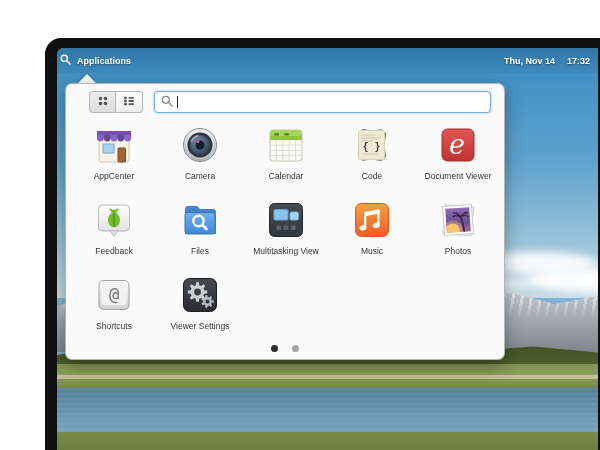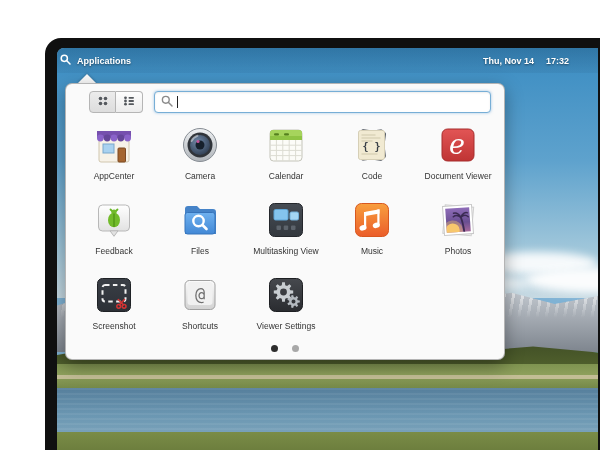--- a/index.html
+++ b/index.html
@@ -34,21 +34,21 @@
   .lake{top:340px;height:46px;background:linear-gradient(180deg,#567f9c,#6b97b2 60%,#7aa2ba)}
   .ripple{position:absolute;inset:0;background:repeating-linear-gradient(180deg,rgba(255,255,255,.06) 0 2px,transparent 2px 5px)}
   .fg{top:384px;height:100px;background:linear-gradient(180deg,#7a8c47 0%,#5d6e33 40%,#46542a 100%)}
 
   
   .panel{position:absolute;left:0;top:0;right:0;height:25px;display:flex;align-items:center;
          justify-content:space-between;color:#fff;
          background:linear-gradient(180deg,rgba(10,30,50,.20),rgba(10,30,50,.06))}
   .panel-left{display:flex;align-items:center;gap:6px;padding-left:3px;font-weight:bold;font-size:9px;
               text-shadow:0 1px 2px rgba(0,0,0,.45);cursor:default}
-  .panel-right{display:flex;align-items:center;gap:12px;padding-right:29px;font-weight:bold;font-size:9px;
+  .panel-right{display:flex;align-items:center;gap:12px;padding-right:8px;font-weight:bold;font-size:9px;
                text-shadow:0 1px 2px rgba(0,0,0,.45)}
 
   
   .pointer{position:absolute;left:20px;top:26px;width:0;height:0;
            border-left:10px solid transparent;border-right:10px solid transparent;
            border-bottom:10px solid #fafafa;filter:drop-shadow(0 -1px 1px rgba(0,0,0,.2))}
   .launcher{position:absolute;left:8px;top:35px;width:440px;height:277px;background:#fafafa;
             border:1px solid rgba(0,0,0,.28);border-radius:7px;box-sizing:border-box;
             box-shadow:0 6px 18px rgba(0,0,0,.35)}
   .toggle-group{position:absolute;left:23px;top:7px;display:flex}
@@ -336,40 +336,20 @@
                   </g>
                 </g>
               </svg>
             </div>
             <div class="lbl">Photos</div>
           </div>
           <div class="cell">
             <div class="ic">
               <svg viewBox="0 0 48 48" width="48" height="48">
 <defs>
-                  <linearGradient id="sh" x1="0" y1="0" x2="0" y2="1">
-                    <stop offset="0" stop-color="#3a3f46"></stop>
-                    <stop offset="1" stop-color="#2c3036"></stop>
-                  </linearGradient>
-                </defs>
-<rect x="7.5" y="7.5" width="33" height="33" rx="5" fill="url(#sh)" stroke="#1f2226"></rect>
-<rect x="12.5" y="14" width="23" height="16.5" rx="2.5" fill="none" stroke="#f0f0f0" stroke-width="2" stroke-dasharray="4.5 3.4"></rect>
-<g stroke="#d23333" fill="none">
-<path d="M29.5,33.8 L34.5,28.5 M33.3,33.8 L28.3,28.5" stroke-width="1.6" stroke-linecap="round"></path>
-<circle cx="28.7" cy="35.3" r="1.9" stroke-width="1.5"></circle>
-<circle cx="34.1" cy="35.3" r="1.9" stroke-width="1.5"></circle>
-                </g>
-              </svg>
-            </div>
-            <div class="lbl">Screenshot</div>
-          </div>
-          <div class="cell">
-            <div class="ic">
-              <svg viewBox="0 0 48 48" width="48" height="48">
-<defs>
                   <linearGradient id="sc" x1="0" y1="0" x2="0" y2="1">
                     <stop offset="0" stop-color="#fbfbfb"></stop>
                     <stop offset="1" stop-color="#d2d2d2"></stop>
                   </linearGradient>
                 </defs>
 <rect x="9" y="9.5" width="30" height="29" rx="4.5" fill="url(#sc)" stroke="#a0a0a0"></rect>
 <rect x="11.5" y="11" width="25" height="23" rx="3" fill="#f1f1f1"></rect>
 <text x="24" y="28.5" text-anchor="middle" font-family="DejaVu Sans Mono, monospace" font-size="17" fill="#707070">@</text>
               </svg>
             </div>

